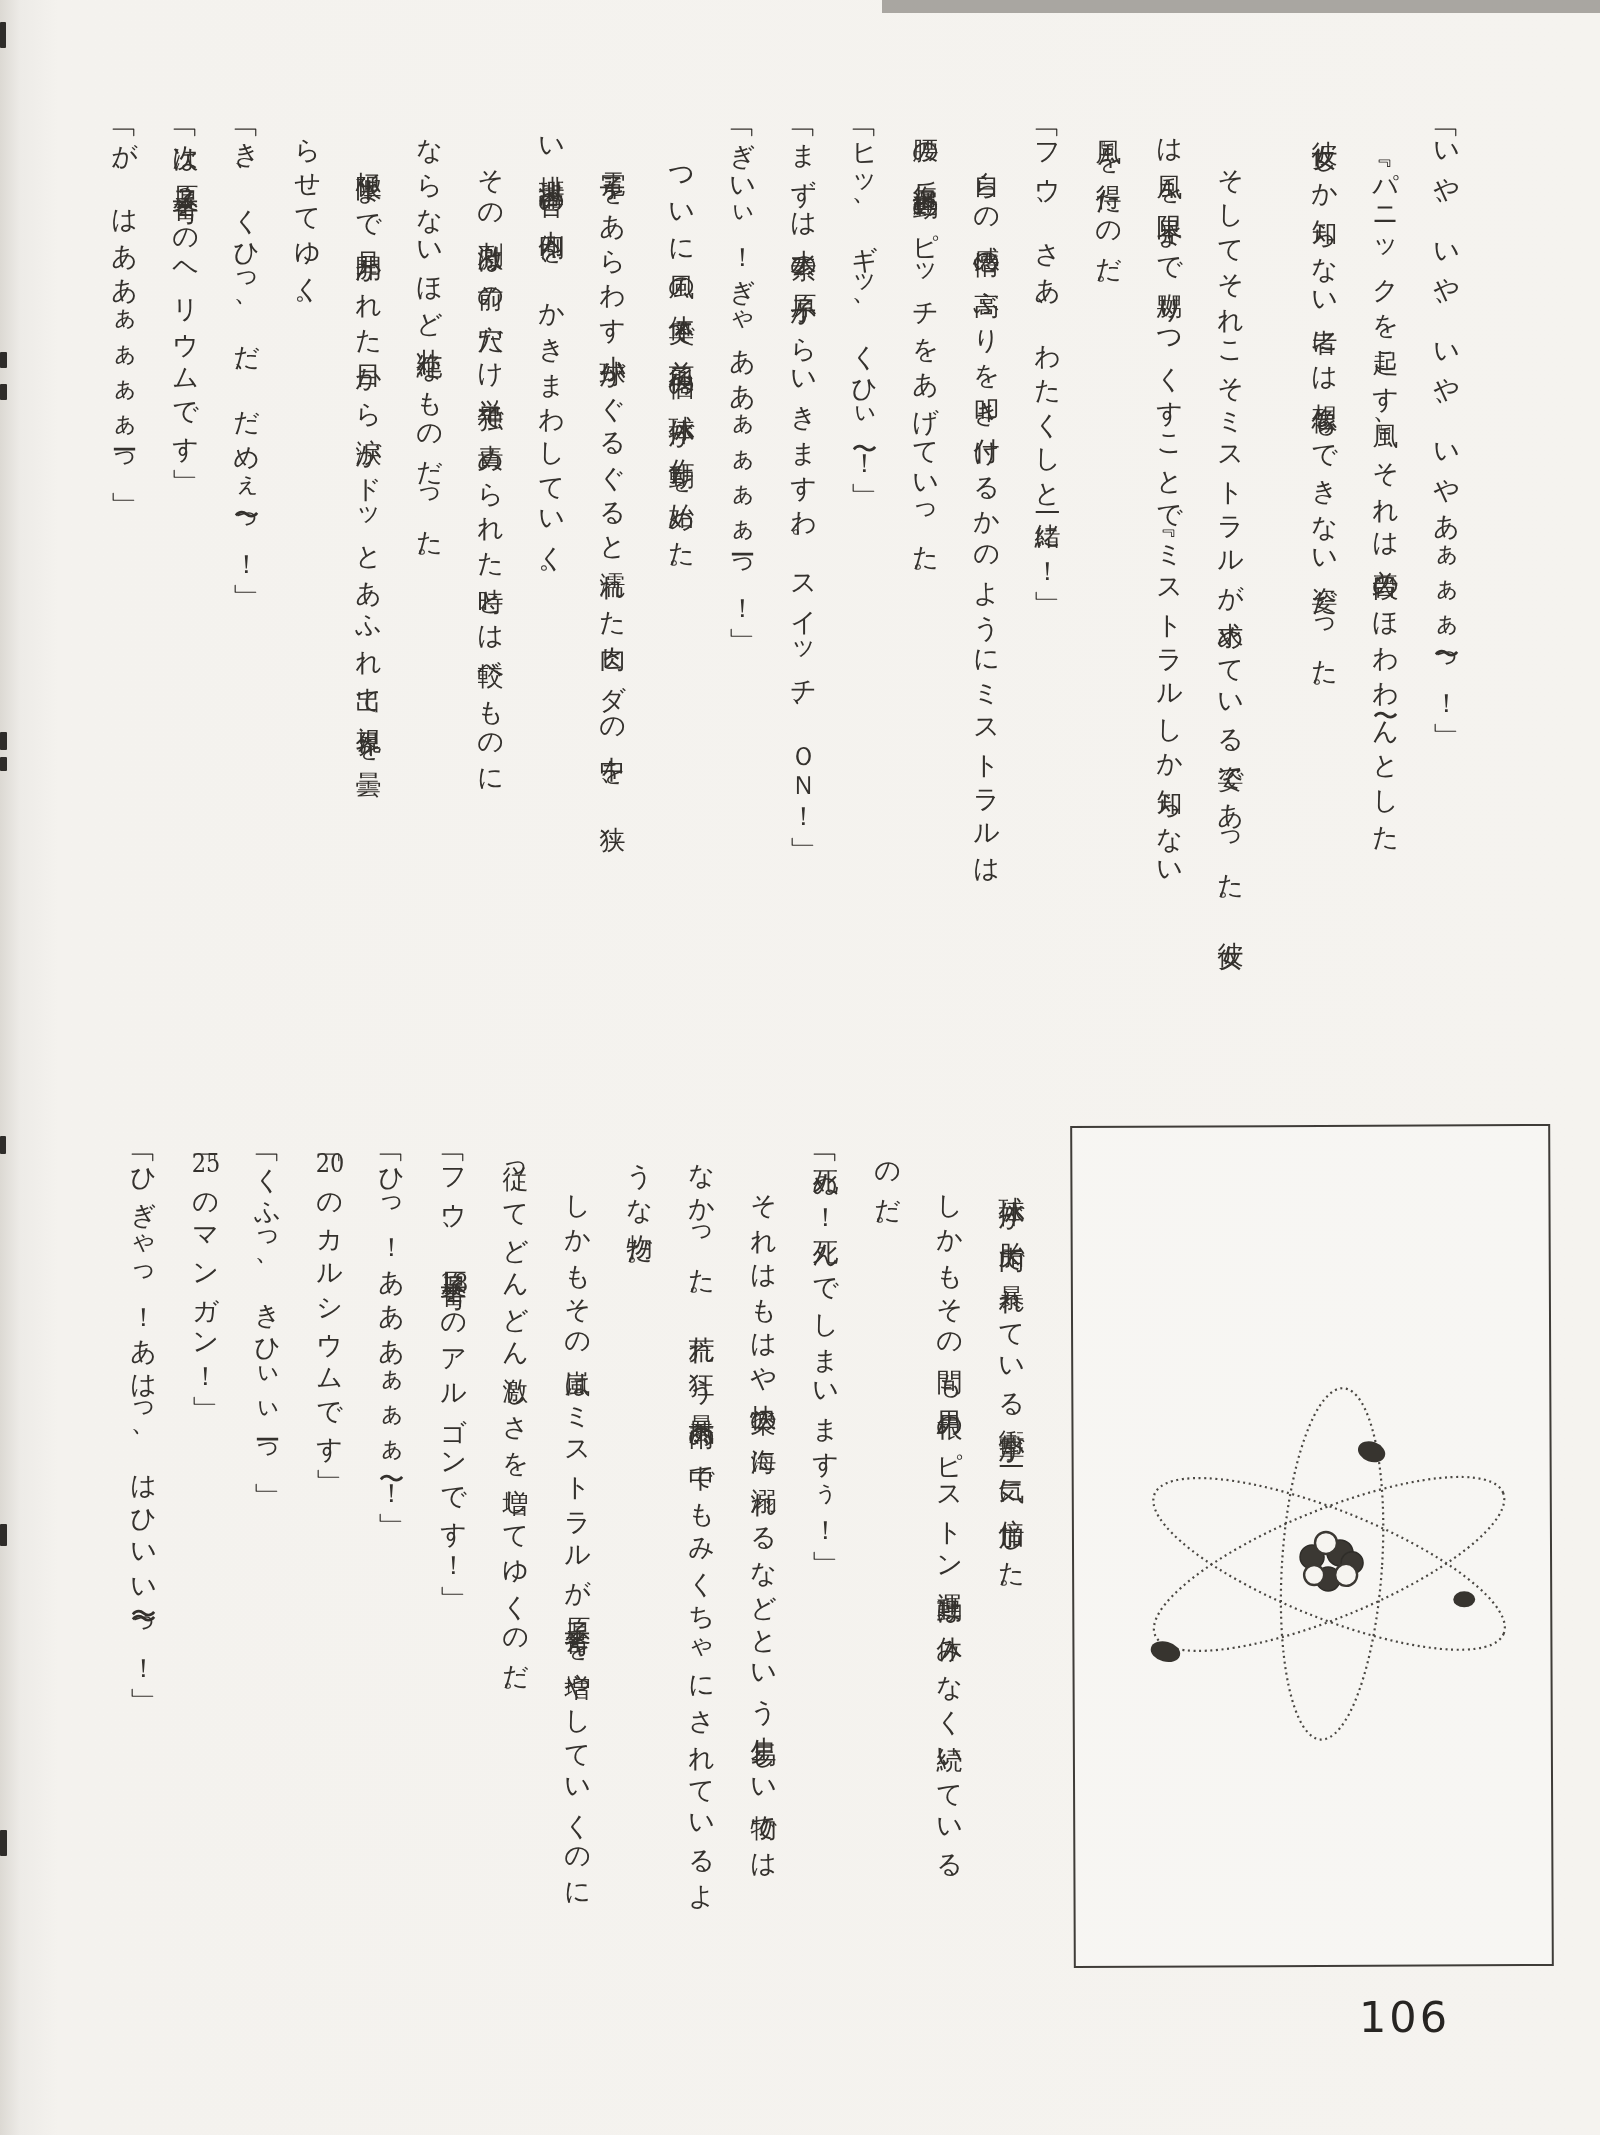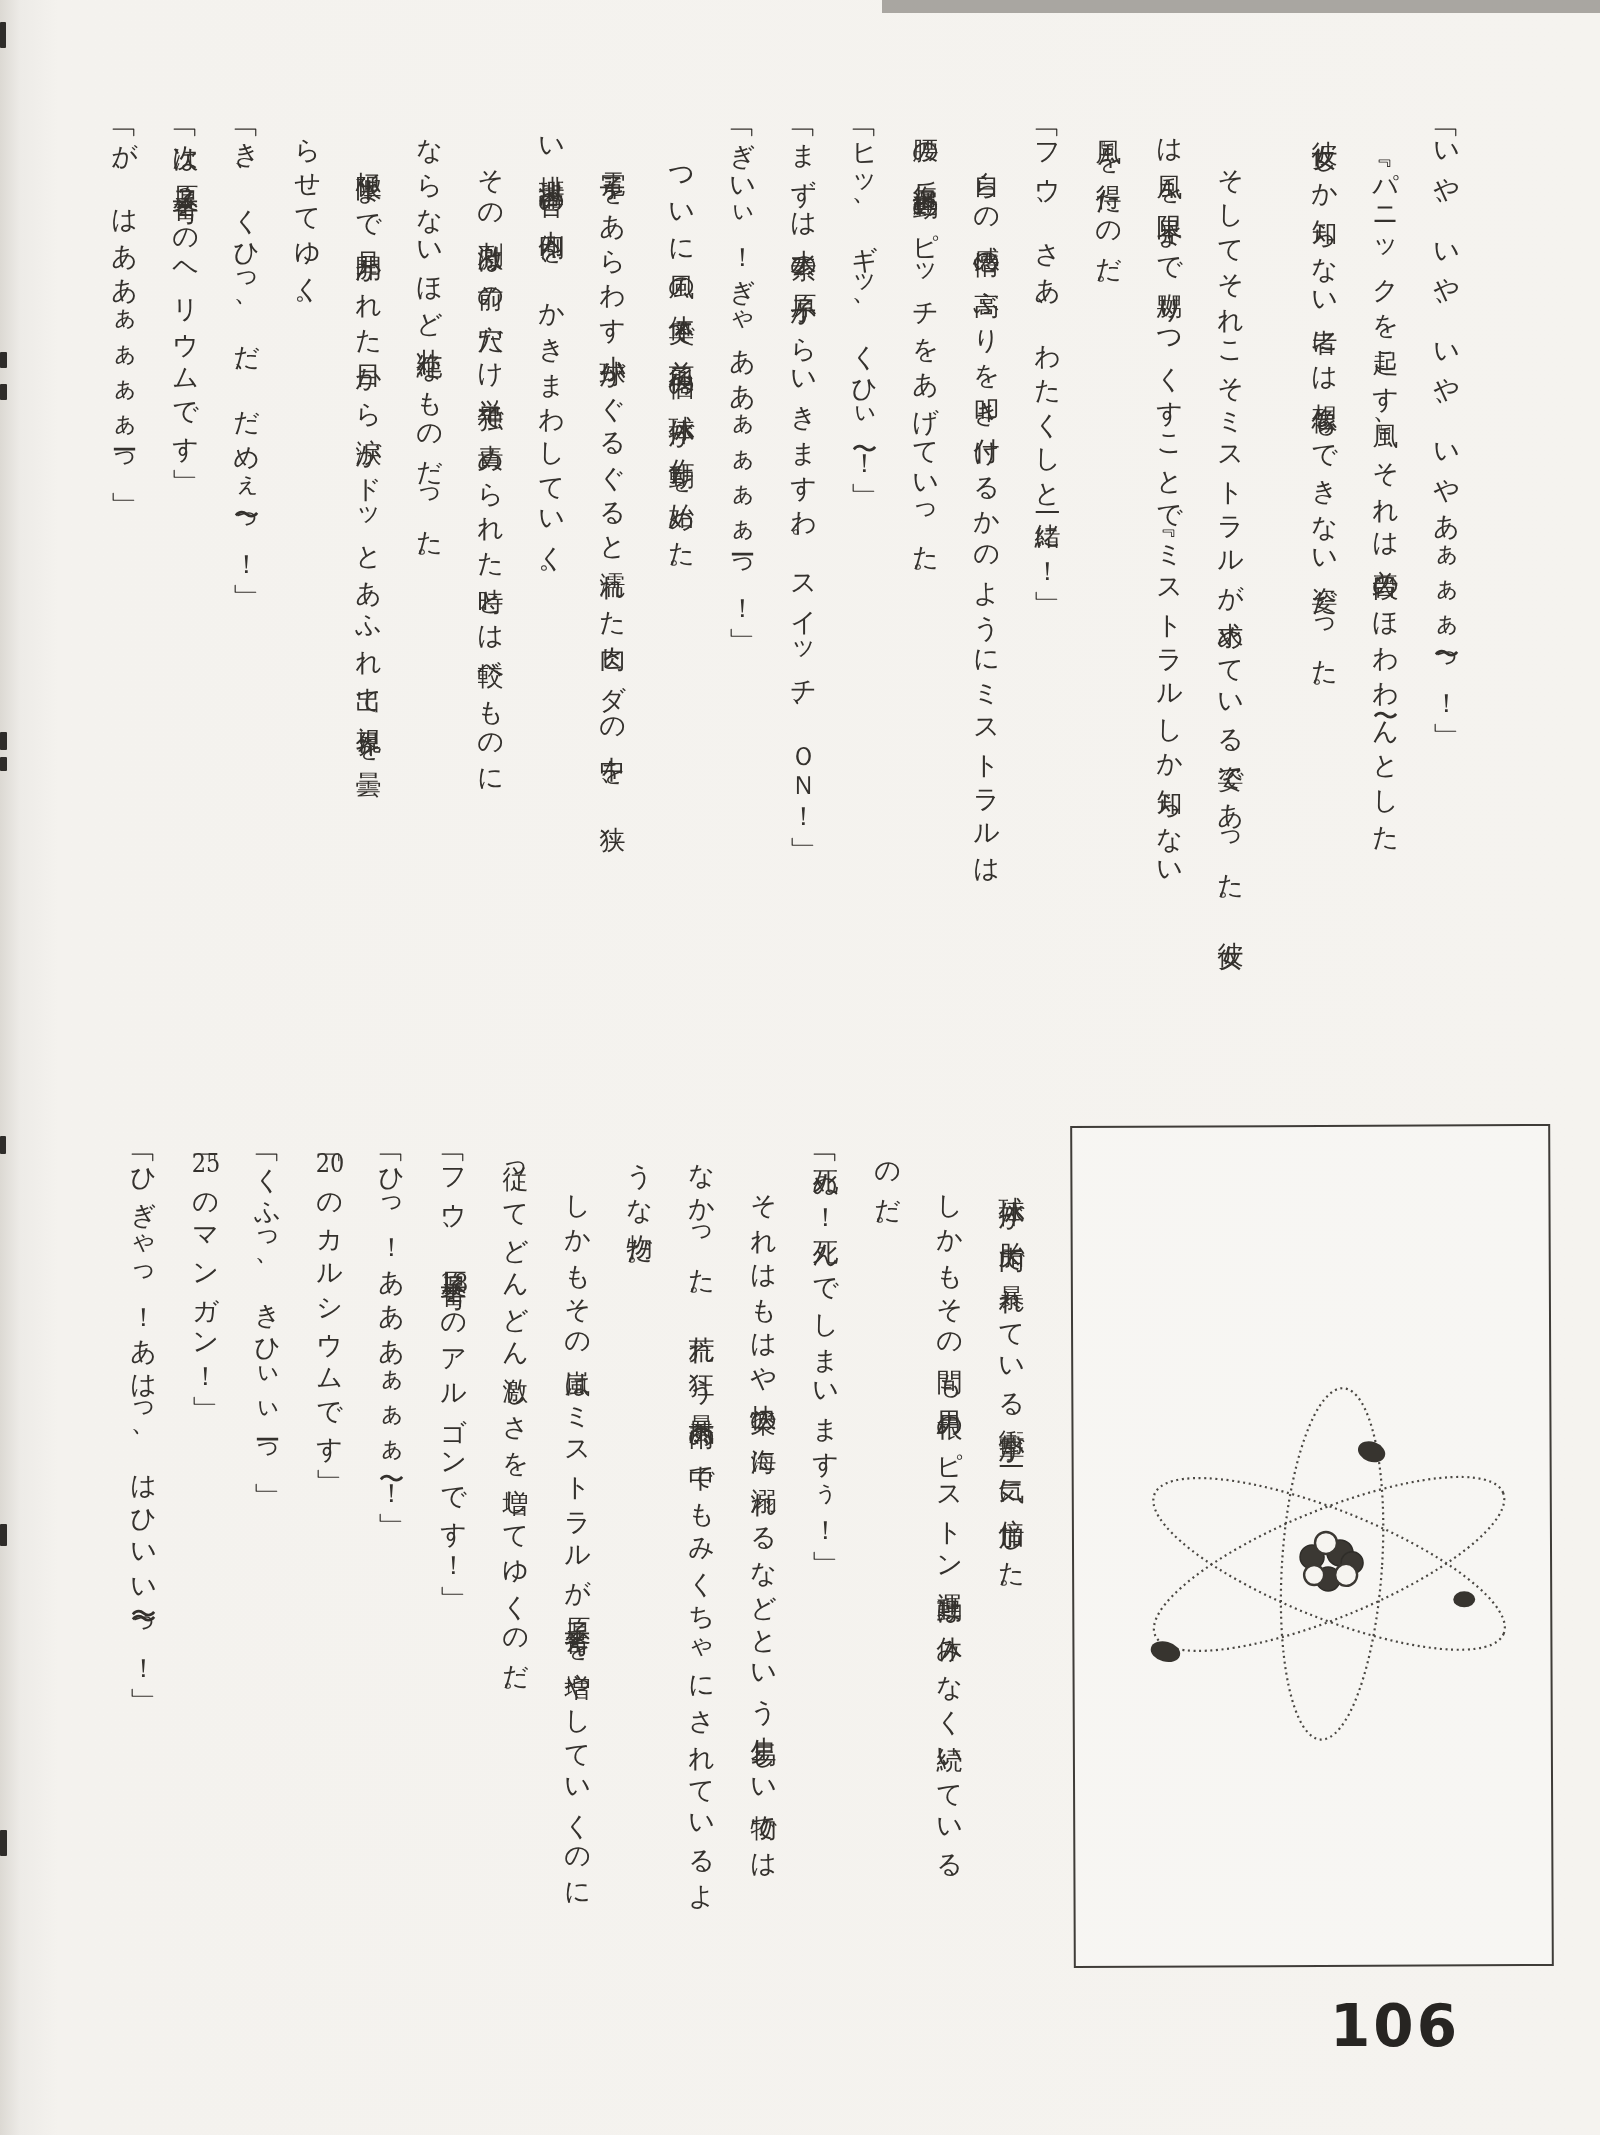--- a/index.html
+++ b/index.html
@@ -50,21 +50,21 @@
   }
   .illust-box svg{display:block;width:100%;height:100%;}
   .orbit{fill:none;stroke:#4a4742;stroke-width:2.2;stroke-dasharray:2 3.6;}
   .electron{fill:#37342f;stroke:none;}
   .nucleon-dark{fill:#3b3833;stroke:#2f2d29;stroke-width:1.5;}
   .nucleon-light{fill:#f6f4f0;stroke:#3b3833;stroke-width:2.4;}
   
   .page-number{
     position:absolute;left:1330px;top:1992px;width:120px;
     font-family:"DejaVu Sans","Liberation Sans",sans-serif;
-    font-weight:bold;font-size:58px;letter-spacing:3px;color:#272522;
+    font-weight:normal;font-size:43px;letter-spacing:3px;color:#272522;
     text-align:right;
   }
 </style>
 </head>
 <body>
 
 <div class="page">
 
   <div class="scan-strip"></div>
   <div class="scan-mark" style="top:22px;width:6px;height:26px;"></div>

